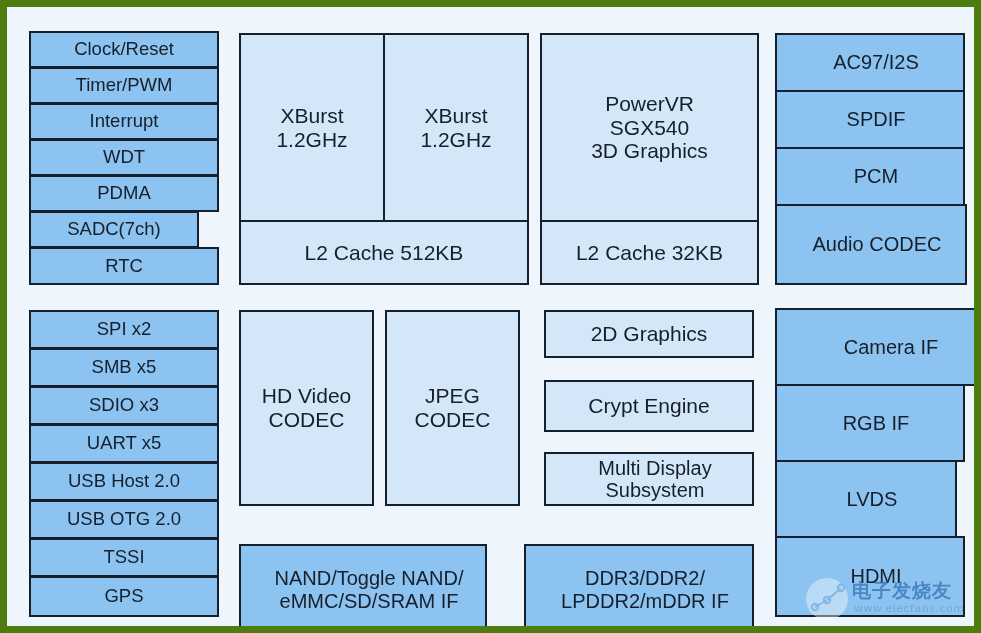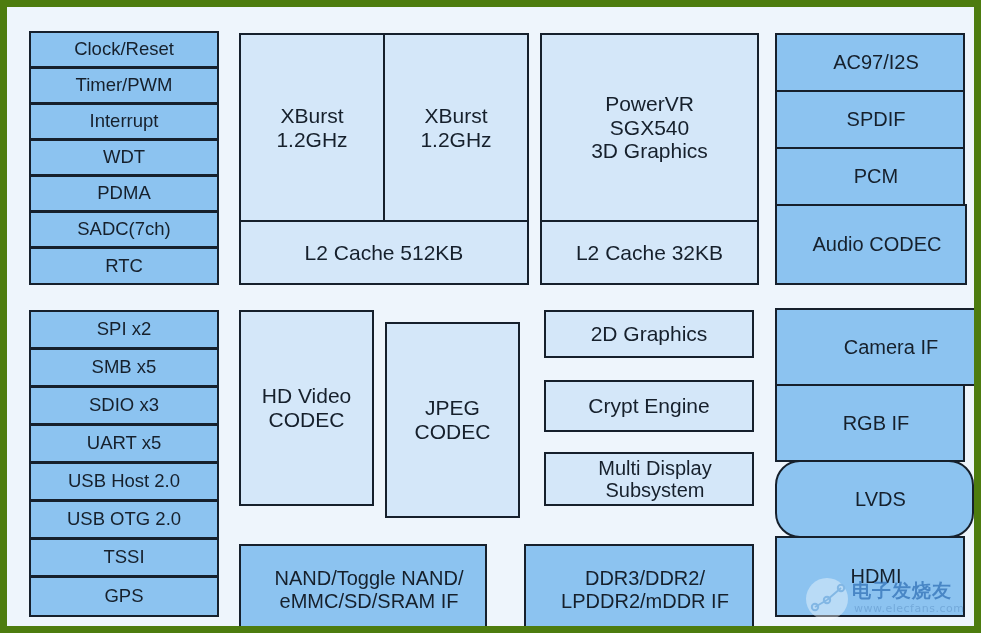--- a/index.html
+++ b/index.html
@@ -67,21 +67,21 @@
 <body>
 
 <div id="diagram">
 
   <div class="group" style="left:22px;top:24px;width:190px;height:254px;">
     <div class="blk periph fs-md" style="left:0;top:0;width:190px;height:37px;">Clock/Reset</div>
     <div class="blk periph fs-md" style="left:0;top:36px;width:190px;height:37px;">Timer/PWM</div>
     <div class="blk periph fs-md" style="left:0;top:72px;width:190px;height:37px;">Interrupt</div>
     <div class="blk periph fs-md" style="left:0;top:108px;width:190px;height:37px;">WDT</div>
     <div class="blk periph fs-md" style="left:0;top:144px;width:190px;height:37px;">PDMA</div>
-    <div class="blk periph fs-md" style="left:0;top:180px;width:190px;height:37px;">SADC(7ch)</div>
+    <div class="blk periph fs-md" style="left:0;top:180px;width:170px;height:37px;">SADC(7ch)</div>
     <div class="blk periph fs-md" style="left:0;top:216px;width:190px;height:38px;">RTC</div>
   </div>
 
   <div class="group" style="left:22px;top:303px;width:190px;height:307px;">
     <div class="blk periph fs-md" style="left:0;top:0;width:190px;height:39px;">SPI x2</div>
     <div class="blk periph fs-md" style="left:0;top:38px;width:190px;height:39px;">SMB x5</div>
     <div class="blk periph fs-md" style="left:0;top:76px;width:190px;height:39px;">SDIO x3</div>
     <div class="blk periph fs-md" style="left:0;top:114px;width:190px;height:39px;">UART x5</div>
     <div class="blk periph fs-md" style="left:0;top:152px;width:190px;height:39px;">USB Host 2.0</div>
     <div class="blk periph fs-md" style="left:0;top:190px;width:190px;height:39px;">USB OTG 2.0</div>
@@ -107,28 +107,28 @@
   <div class="group" style="left:768px;top:26px;width:190px;height:252px;">
     <div class="blk periph fs-lg" style="left:0;top:0;width:190px;height:59px;">AC97/I2S</div>
     <div class="blk periph fs-lg" style="left:0;top:57px;width:190px;height:59px;">SPDIF</div>
     <div class="blk periph fs-lg" style="left:0;top:114px;width:190px;height:59px;">PCM</div>
     <div class="blk periph fs-lg" style="left:0;top:171px;width:192px;height:81px;">Audio CODEC</div>
   </div>
 
   <div class="group" style="left:768px;top:301px;width:190px;height:309px;">
     <div class="blk periph fs-lg" style="left:0;top:0;width:220px;height:78px;text-align:center;">Camera IF</div>
     <div class="blk periph fs-lg" style="left:0;top:76px;width:190px;height:78px;">RGB IF</div>
-    <div class="blk periph fs-lg" style="left:0;top:152px;width:199px;height:78px;border-radius:25px;">LVDS</div>
+    <div class="blk periph fs-lg" style="left:0;top:152px;width:182px;height:78px;">LVDS</div>
     <div class="blk periph fs-lg" style="left:0;top:228px;width:190px;height:81px;">HDMI</div>
   </div>
 
   <div class="group" style="left:232px;top:303px;width:290px;height:196px;">
     <div class="blk core fs-xl" style="left:0;top:0;width:135px;height:196px;">HD Video
 CODEC</div>
-    <div class="blk core fs-xl" style="left:146px;top:12px;width:135px;height:196px;">JPEG
+    <div class="blk core fs-xl" style="left:146px;top:0;width:135px;height:196px;">JPEG
 CODEC</div>
   </div>
 
   <div class="group" style="left:537px;top:303px;width:210px;height:196px;">
     <div class="blk core fs-xl" style="left:0;top:0;width:210px;height:48px;">2D Graphics</div>
     <div class="blk core fs-xl" style="left:0;top:70px;width:210px;height:52px;">Crypt Engine</div>
     <div class="blk core fs-lg" style="left:0;top:142px;width:210px;height:54px;">Multi Display
 Subsystem</div>
   </div>
 

